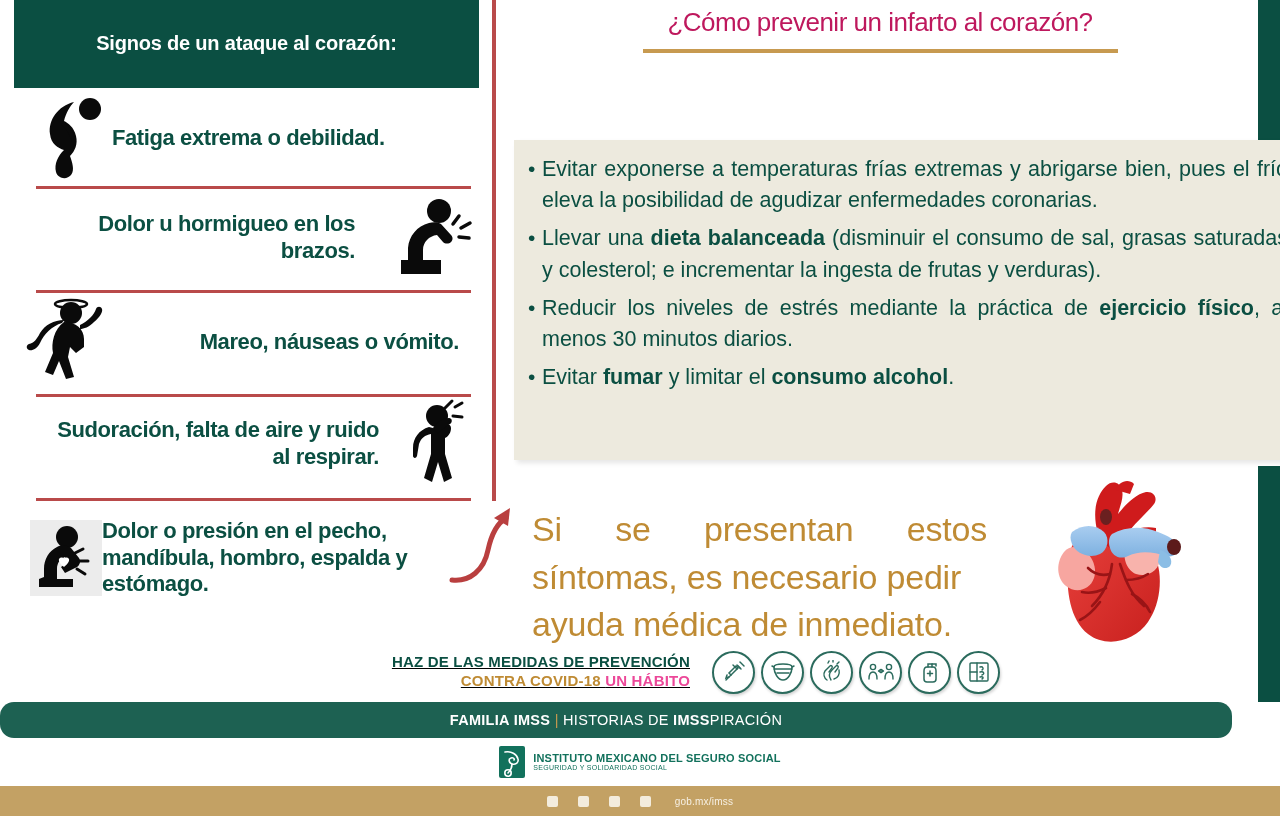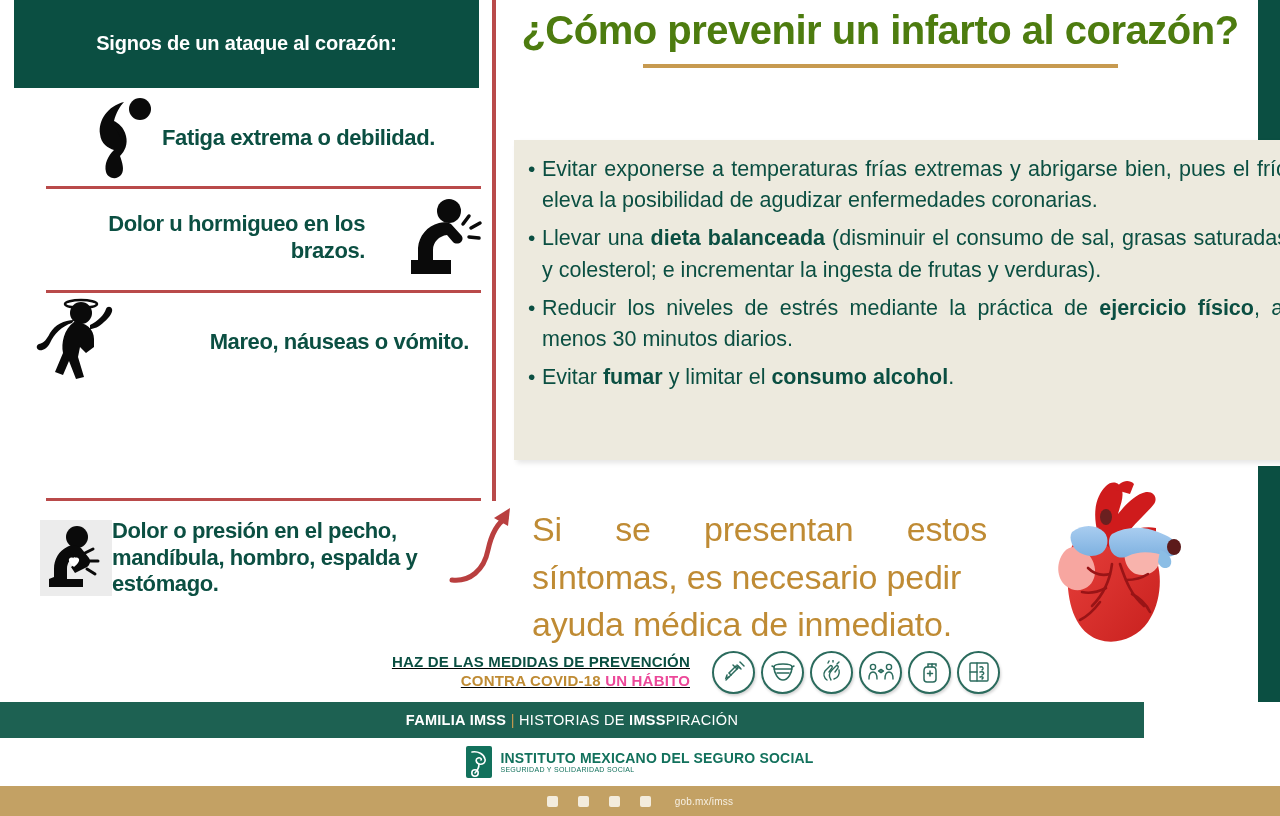--- a/index.html
+++ b/index.html
@@ -33,22 +33,22 @@
     background:#0b4f42;
     display:flex; align-items:center; justify-content:center;
     padding:0 22px;
   }
   .signs-header h1 {
     color:#ffffff; font-size:20px; font-weight:bold; line-height:1.16;
     text-align:center; letter-spacing:-0.2px;
   }
 
   .sign-row {
-    position:absolute; left:24px; width:465px;
-    display:flex; align-items:center;justify-content:center;
+    position:absolute; left:14px; width:465px;
+    display:flex; align-items:center;
   }
   .sign-row .sep {
     position:absolute; left:22px; right:8px; top:0; height:3px; background:#b94a4a;
   }
   .sign-text {
     color:#0b4f42; font-size:22px; font-weight:bold; line-height:1.22;
     letter-spacing:-0.4px;
   }
   .icon-box { flex:0 0 auto; display:flex; align-items:center; justify-content:center; }
   .icon-box svg { display:block; }
@@ -63,21 +63,21 @@
   .grey-swatch { background:#ececec; }
 
   
   .right-col { position:absolute; left:496px; top:0; right:0; height:700px; }
 
   .prevent-title {
     position:absolute; left:24px; top:8px; width:720px;
     text-align:center;
   }
   .prevent-title h2 {
-    color:#4d7c0f; font-size:40px; font-weight:bold; line-height:1.1;
+    color:#be185d; font-size:26px; font-weight:normal; line-height:1.1;
     letter-spacing:-0.5px;
   }
   .title-rule {
     width:475px; height:4px; background:#c79a50; margin:12px auto 0 auto;
   }
 
   .tips-panel {
     position:absolute; left:18px; top:140px; width:790px; min-height:320px;
     background:#edeade;
     padding:14px 16px 16px 14px;
@@ -119,35 +119,35 @@
   .covid-icons { display:flex; gap:6px; align-items:center; }
   .covid-icons .ci {
     width:43px; height:43px; border-radius:50%;
     border:2px solid #2b6b5d; background:#fff;
     display:flex; align-items:center; justify-content:center;
     box-shadow:1px 2px 3px rgba(0,0,0,0.18);
   }
 
   
   .fam-bar {
-    position:absolute; left:0; top:702px; width:1144px; height:36px;
+    position:absolute; left:0; top:702px; width:1232px; height:36px;
     background:#1d6152;
-    display:flex; align-items:center; justify-content:center;
+    display:flex; align-items:center; justify-content:center;border-radius:14px;
   }
   .fam-bar .t { color:#fff; font-size:14.5px; letter-spacing:0.3px; }
   .fam-bar .t b { font-weight:bold; }
   .fam-bar .t .pipe { color:#c79a50; }
 
   .imss-strip {
     position:absolute; left:0; top:738px; width:1280px; height:48px;
     background:#fff; display:flex; align-items:center; justify-content:center; gap:8px;
   }
   .imss-logo { width:26px; height:32px; }
   .imss-words { line-height:1.15; }
-  .imss-words .l1 { color:#12715c; font-size:14px; font-weight:bold; letter-spacing:0.2px; }
+  .imss-words .l1 { color:#12715c; font-size:11px; font-weight:bold; letter-spacing:0.2px; }
   .imss-words .l2 { color:#12715c; font-size:7px; letter-spacing:0.3px; }
 
   .gob-bar {
     position:absolute; left:0; top:786px; width:1280px; height:30px;
     background:#c3a164;
     display:flex; align-items:center; justify-content:center; gap:20px;
   }
   .gob-bar .si { width:11px; height:11px; border-radius:2px; background:#f3ecdd; display:block; }
   .gob-url { color:#f6efe2; font-size:10px; letter-spacing:0.2px; margin-left:4px; }
 </style>
@@ -196,20 +196,32 @@
           <ellipse cx="45" cy="9" rx="16" ry="4" fill="none" stroke="#0a0a0a" stroke-width="2.5"></ellipse>
           <circle cx="45" cy="18" r="11" fill="#0a0a0a"></circle>
           <path d="M36 28 C26 31 18 39 14 48 C11 54 6 56 3 55 C0 54 0 50 3 49 C8 48 11 44 14 38 C19 30 28 25 38 25 Z" fill="#0a0a0a"></path>
           <path d="M38 27 C50 27 58 34 58 44 L58 52 L50 58 L44 52 L42 62 L48 82 L40 84 L33 66 L27 80 L19 77 L27 58 C25 48 28 34 38 27 Z" fill="#0a0a0a"></path>
           <path d="M54 30 C62 26 68 20 70 14 C71 11 75 11 76 14 C77 17 74 22 68 27 C63 32 58 34 54 34 Z" fill="#0a0a0a"></path>
         </svg>
       </div>
       <div class="sign-text" style="flex:1 1 auto; text-align:right; padding-right:10px;">Mareo, náuseas o vómito.</div>
     </div>
 
+    <div class="sign-row" id="row4">
+      <div class="sep"></div>
+      <div class="sign-text" style="flex:1 1 auto; text-align:right; padding-right:14px;">Sudoración, falta de aire y ruido al respirar.</div>
+      <div class="icon-box">
+        <svg width="80" height="92" viewBox="0 0 80 92">
+          <circle cx="44" cy="18" r="11" fill="#0a0a0a"></circle>
+          <path d="M52 10 l7 -7 M62 9 l7 -4 M60 18 l9 1" stroke="#0a0a0a" stroke-width="3" fill="none" stroke-linecap="round"></path>
+          <path d="M36 29 C26 32 20 40 20 50 L20 58 C20 60 23 61 24 58 L26 46 C28 40 32 37 38 36 L38 56 L31 80 L39 84 L45 64 L51 84 L59 80 L52 56 L52 40 C56 38 58 34 58 30 C58 27 55 25 52 27 C48 30 44 31 40 30 Z" fill="#0a0a0a"></path>
+          <path d="M40 30 C44 24 50 20 56 20 C59 20 60 24 57 26 C52 29 48 32 45 36 Z" fill="#0a0a0a"></path>
+        </svg>
+      </div>
+    </div>
 
     <div class="sign-row" id="row5">
       <div class="sep"></div>
       <div class="icon-box grey-swatch" style="width:72px;height:76px;">
         <svg width="66" height="70" viewBox="0 0 66 70">
           <circle cx="34" cy="14" r="11" fill="#0a0a0a"></circle>
           <path d="M24 24 C16 28 11 36 11 46 L11 54 L6 56 L6 64 L40 64 L40 56 L24 56 L24 46 C24 40 27 36 32 34 L34 40 L28 44 L32 50 L44 44 C47 42 48 38 46 35 L38 25 C34 22 28 22 24 24 Z" fill="#0a0a0a"></path>
           <path d="M42 30 l8 -4 M46 38 l9 0 M44 46 l8 5" stroke="#0a0a0a" stroke-width="3" fill="none" stroke-linecap="round"></path>
           <path d="M31 36 c2 -3 6 -1 5 2 c-1 3 -4 5 -5 6 c-1 -1 -4 -3 -5 -6 c-1 -3 3 -5 5 -2 z" fill="#ffffff"></path>
         </svg>

